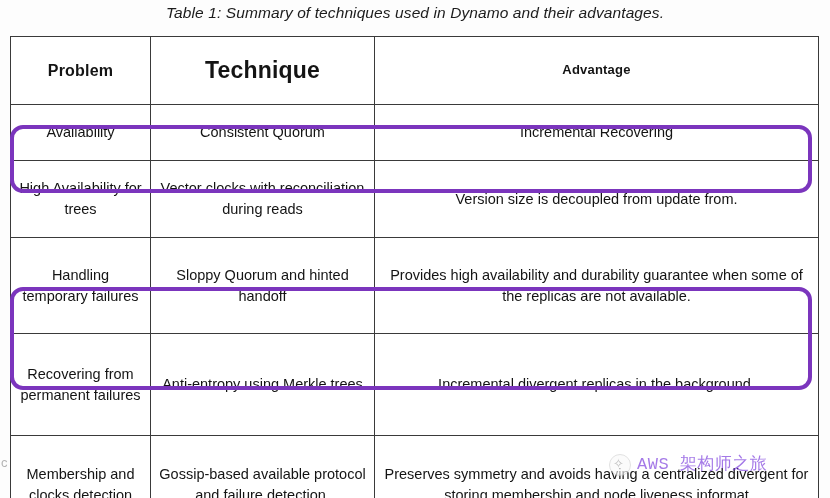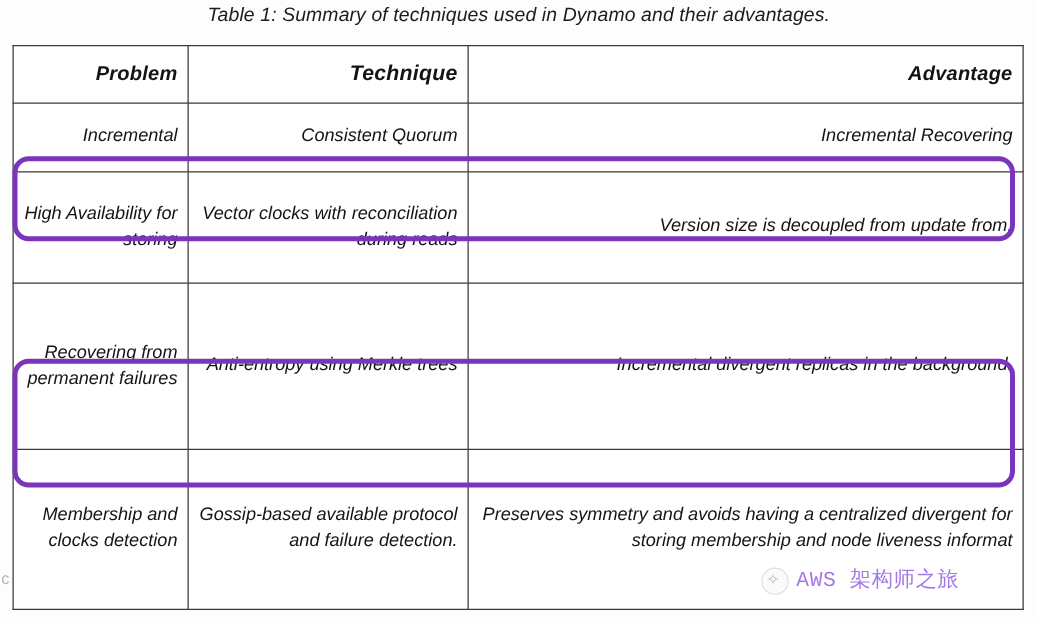--- a/index.html
+++ b/index.html
@@ -53,37 +53,36 @@
     background: #ffffff;
   }
 
   table.dtable col.c1 { width: 140px; }
   table.dtable col.c2 { width: 224px; }
   table.dtable col.c3 { width: 444px; }
 
   table.dtable td,
   table.dtable th {
     border: 1.6px solid #3a3a3a;
-    text-align: right;
+    text-align: center;
     vertical-align: middle;
     color: #141414;
-    padding: 3px 8px;
+    padding: 17px 8px;
     font-size: 14.5px;
     line-height: 1.45;
     font-weight: normal;
-    font-style: italic;
   }
 
   table.dtable thead th {
     font-weight: bold;
     font-size: 16px;
     letter-spacing: 0.2px;
   }
-  table.dtable thead th.h-technique { font-size: 17px; }
-  table.dtable thead th.h-advantage { font-size: 16px; }
+  table.dtable thead th.h-technique { font-size: 23px; }
+  table.dtable thead th.h-advantage { font-size: 13px; }
 
   .r-header  { height: 46px; }
   .r-part    { height: 42px; }
   .r-high    { height: 68px; }
   .r-temp    { height: 96px; }
   .r-perm    { height: 102px; margin-top: 28px; }
   .r-member  { height: 98px; }
 
   td.col1 { font-size: 14.5px; }
   td.col2 { font-size: 14.5px; }
@@ -181,28 +180,33 @@
       </colgroup>
       <thead>
         <tr class="r-header">
           <th class="h-problem">Problem</th>
           <th class="h-technique">Technique</th>
           <th class="h-advantage">Advantage</th>
         </tr>
       </thead>
       <tbody>
         <tr class="r-part">
-          <td class="col1">Incremental</td>
+          <td class="col1">Availability</td>
           <td class="col2">Consistent Quorum</td>
           <td class="col3">Incremental Recovering</td>
         </tr>
         <tr class="r-high">
-          <td class="col1">High Availability for storing</td>
+          <td class="col1">High Availability for trees</td>
           <td class="col2">Vector clocks with reconciliation during reads</td>
           <td class="col3">Version size is decoupled from update from.</td>
+        </tr>
+        <tr class="r-temp">
+          <td class="col1">Handling temporary failures</td>
+          <td class="col2">Sloppy Quorum and hinted handoff</td>
+          <td class="col3">Provides high availability and durability guarantee when some of the replicas are not available.</td>
         </tr>
         <tr class="r-perm">
           <td class="col1">Recovering from permanent failures</td>
           <td class="col2">Anti-entropy using Merkle trees</td>
           <td class="col3">Incremental divergent replicas in the background.</td>
         </tr>
         <tr class="r-member">
           <td class="col1">Membership and clocks detection</td>
           <td class="col2">Gossip-based available protocol and failure detection.</td>
           <td class="col3">Preserves symmetry and avoids having a centralized divergent for storing membership and node liveness informat</td>

